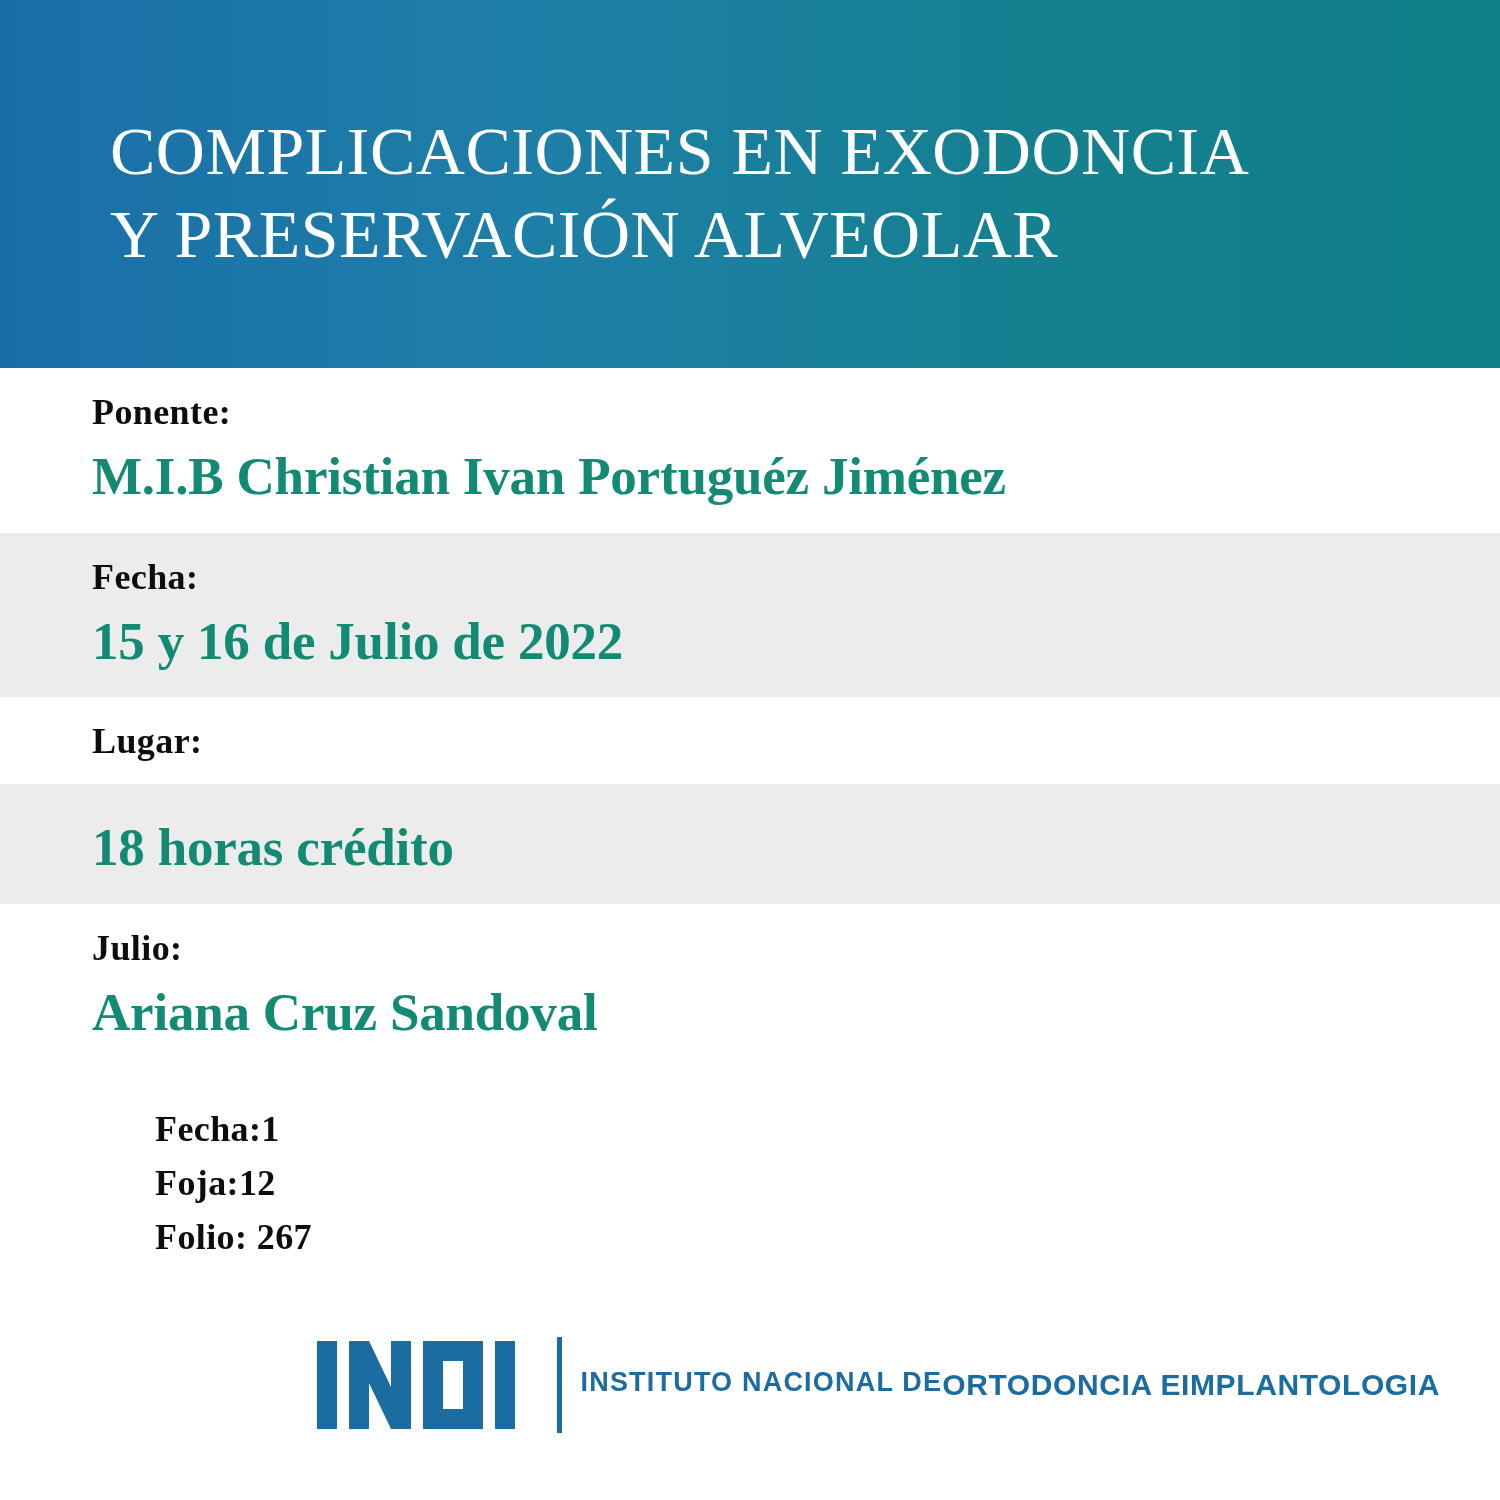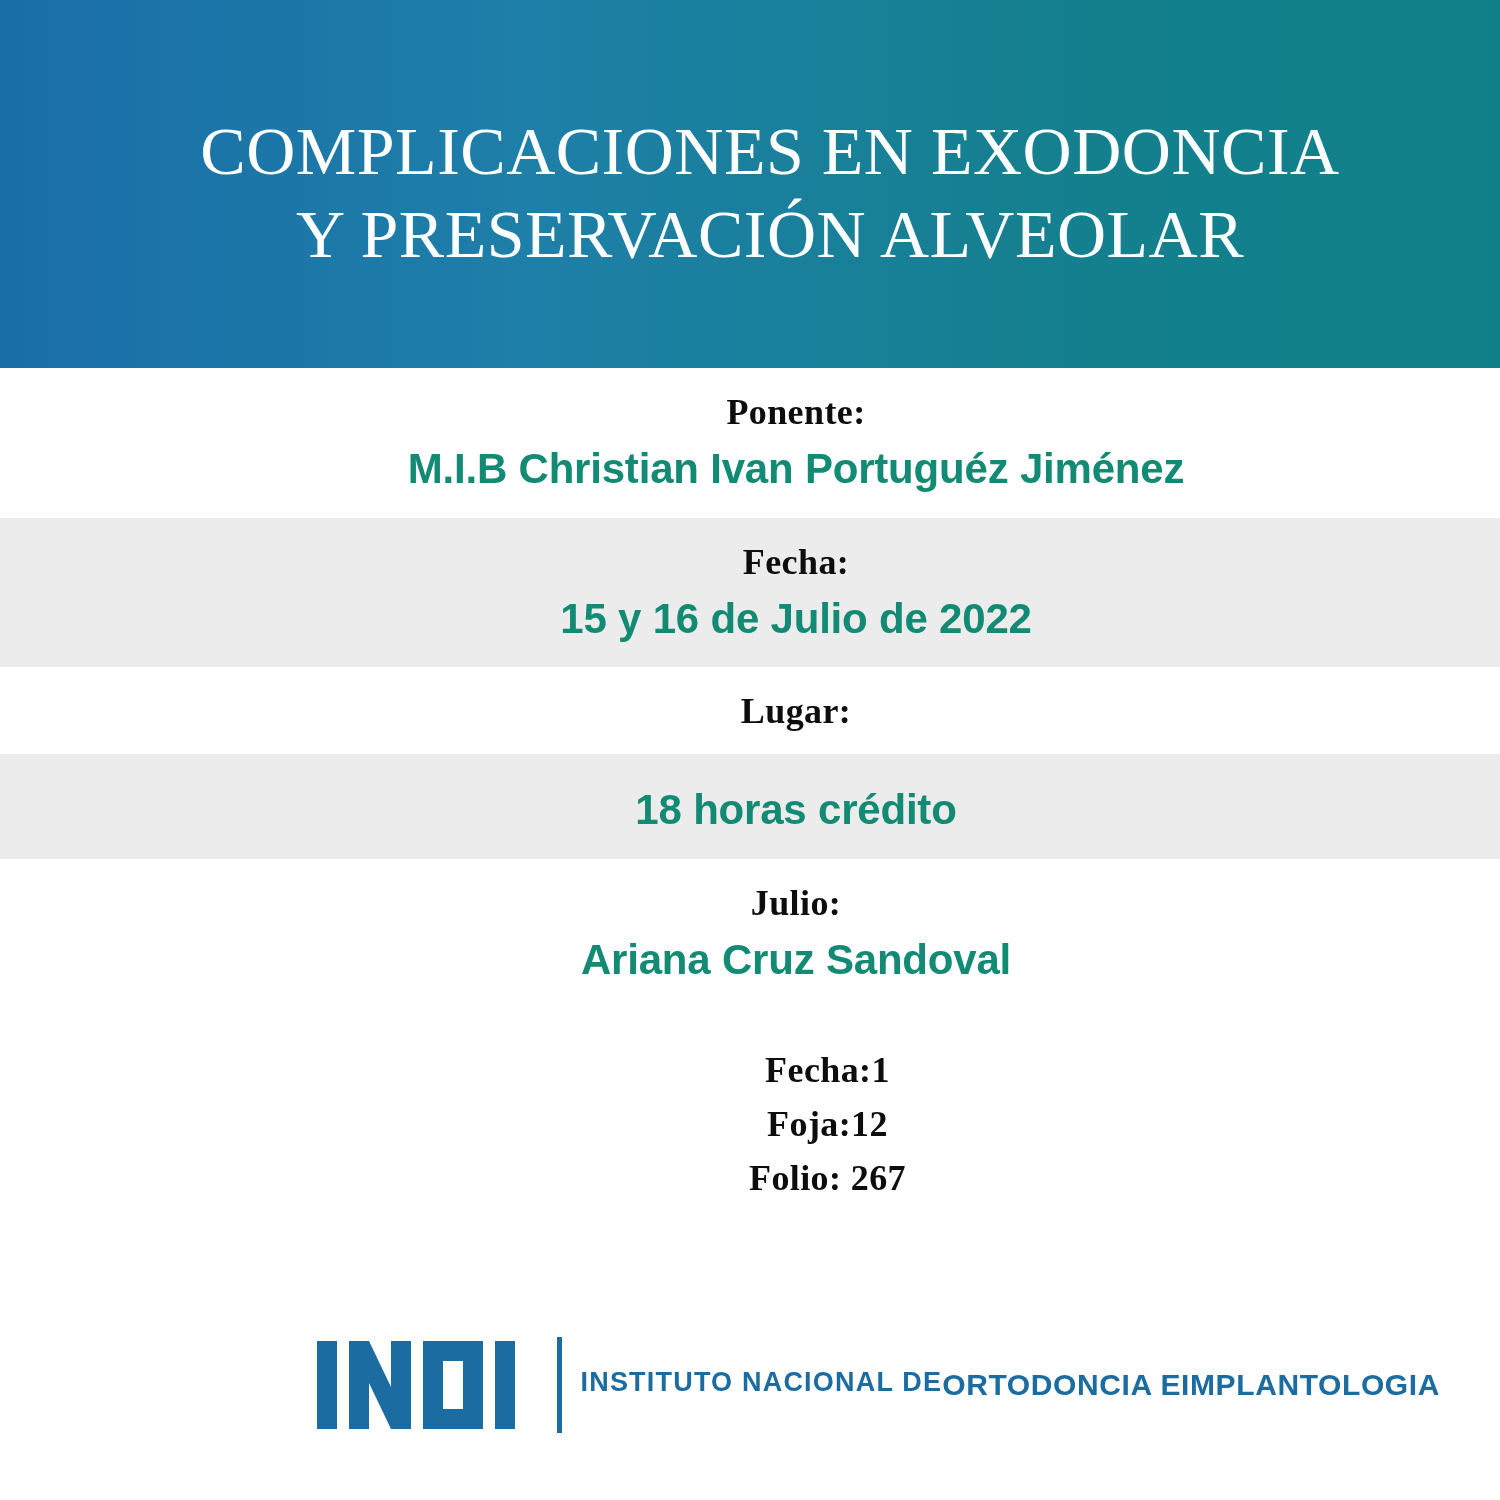--- a/index.html
+++ b/index.html
@@ -11,21 +11,20 @@
     height: 1500px;
     background: #ffffff;
     font-family: "Liberation Sans", sans-serif;
     overflow: hidden;
   }
   .certificate {
     position: relative;
     width: 1500px;
     height: 1500px;
     background: #ffffff;
-    text-align: center;
   }
 
   
   .header-banner {
     position: absolute;
     top: 0;
     left: 0;
     width: 1500px;
     height: 368px;
     background: linear-gradient(90deg, #1a6ea8 0%, #1e7fa8 35%, #15808f 70%, #0f8088 100%);
@@ -65,23 +64,23 @@
   }
   .row-label {
     font-family: "Liberation Serif", serif;
     font-weight: bold;
     font-size: 36px;
     color: #0d0d0d;
     line-height: 1.25;
     letter-spacing: 0.4px;
   }
   .row-value {
-    font-family: Liberation Sans, sans-serif;
+    font-family: Liberation Serif, serif;
     font-weight: bold;
-    font-size: 42px;
+    font-size: 53px;
     color: #128a74;
     line-height: 1.35;
     margin-top: 6px;
     letter-spacing: -0.2px;
   }
 
   
   .registry {
     padding: 34px 0 0 155px;
     background: #ffffff;

